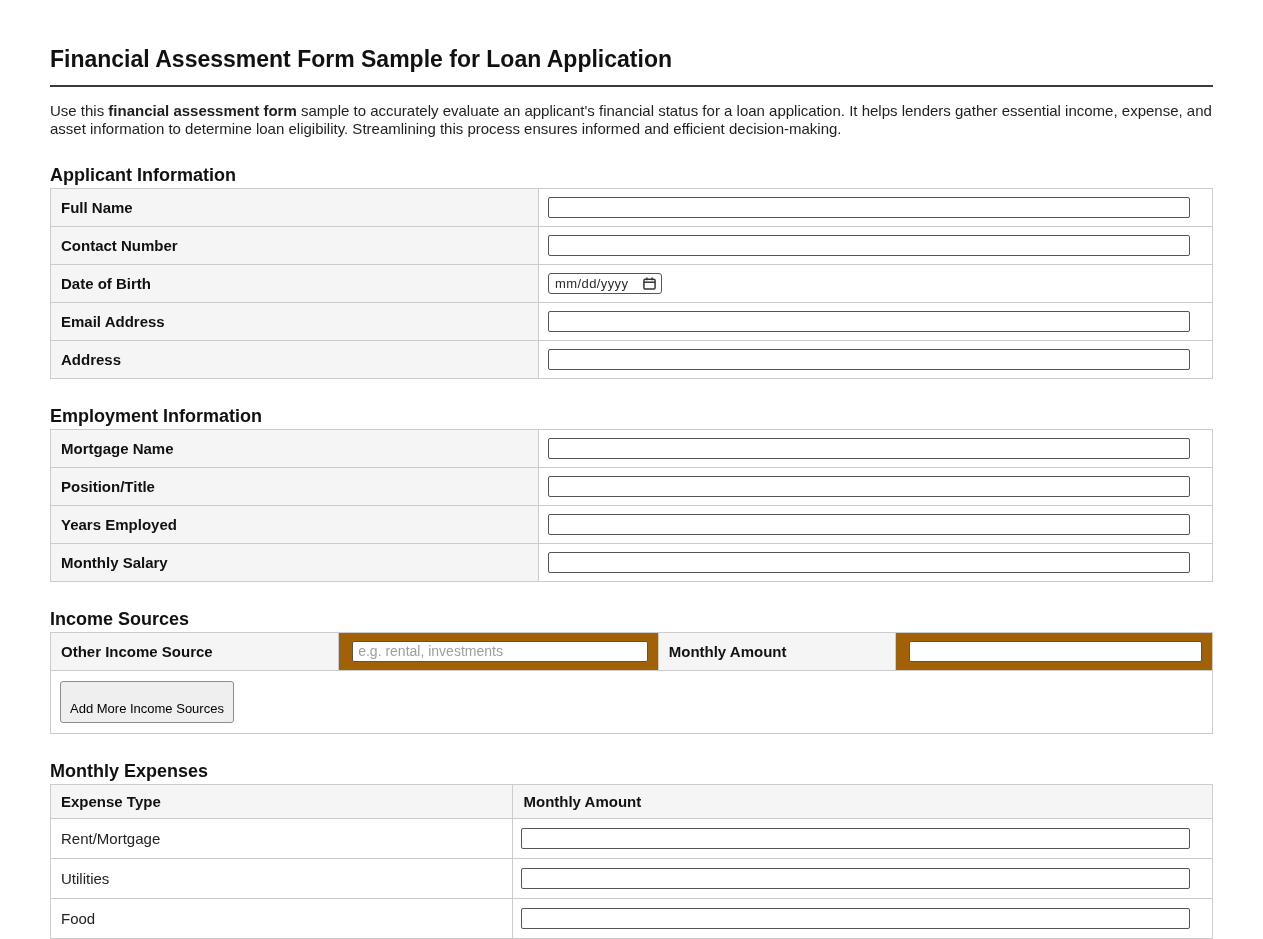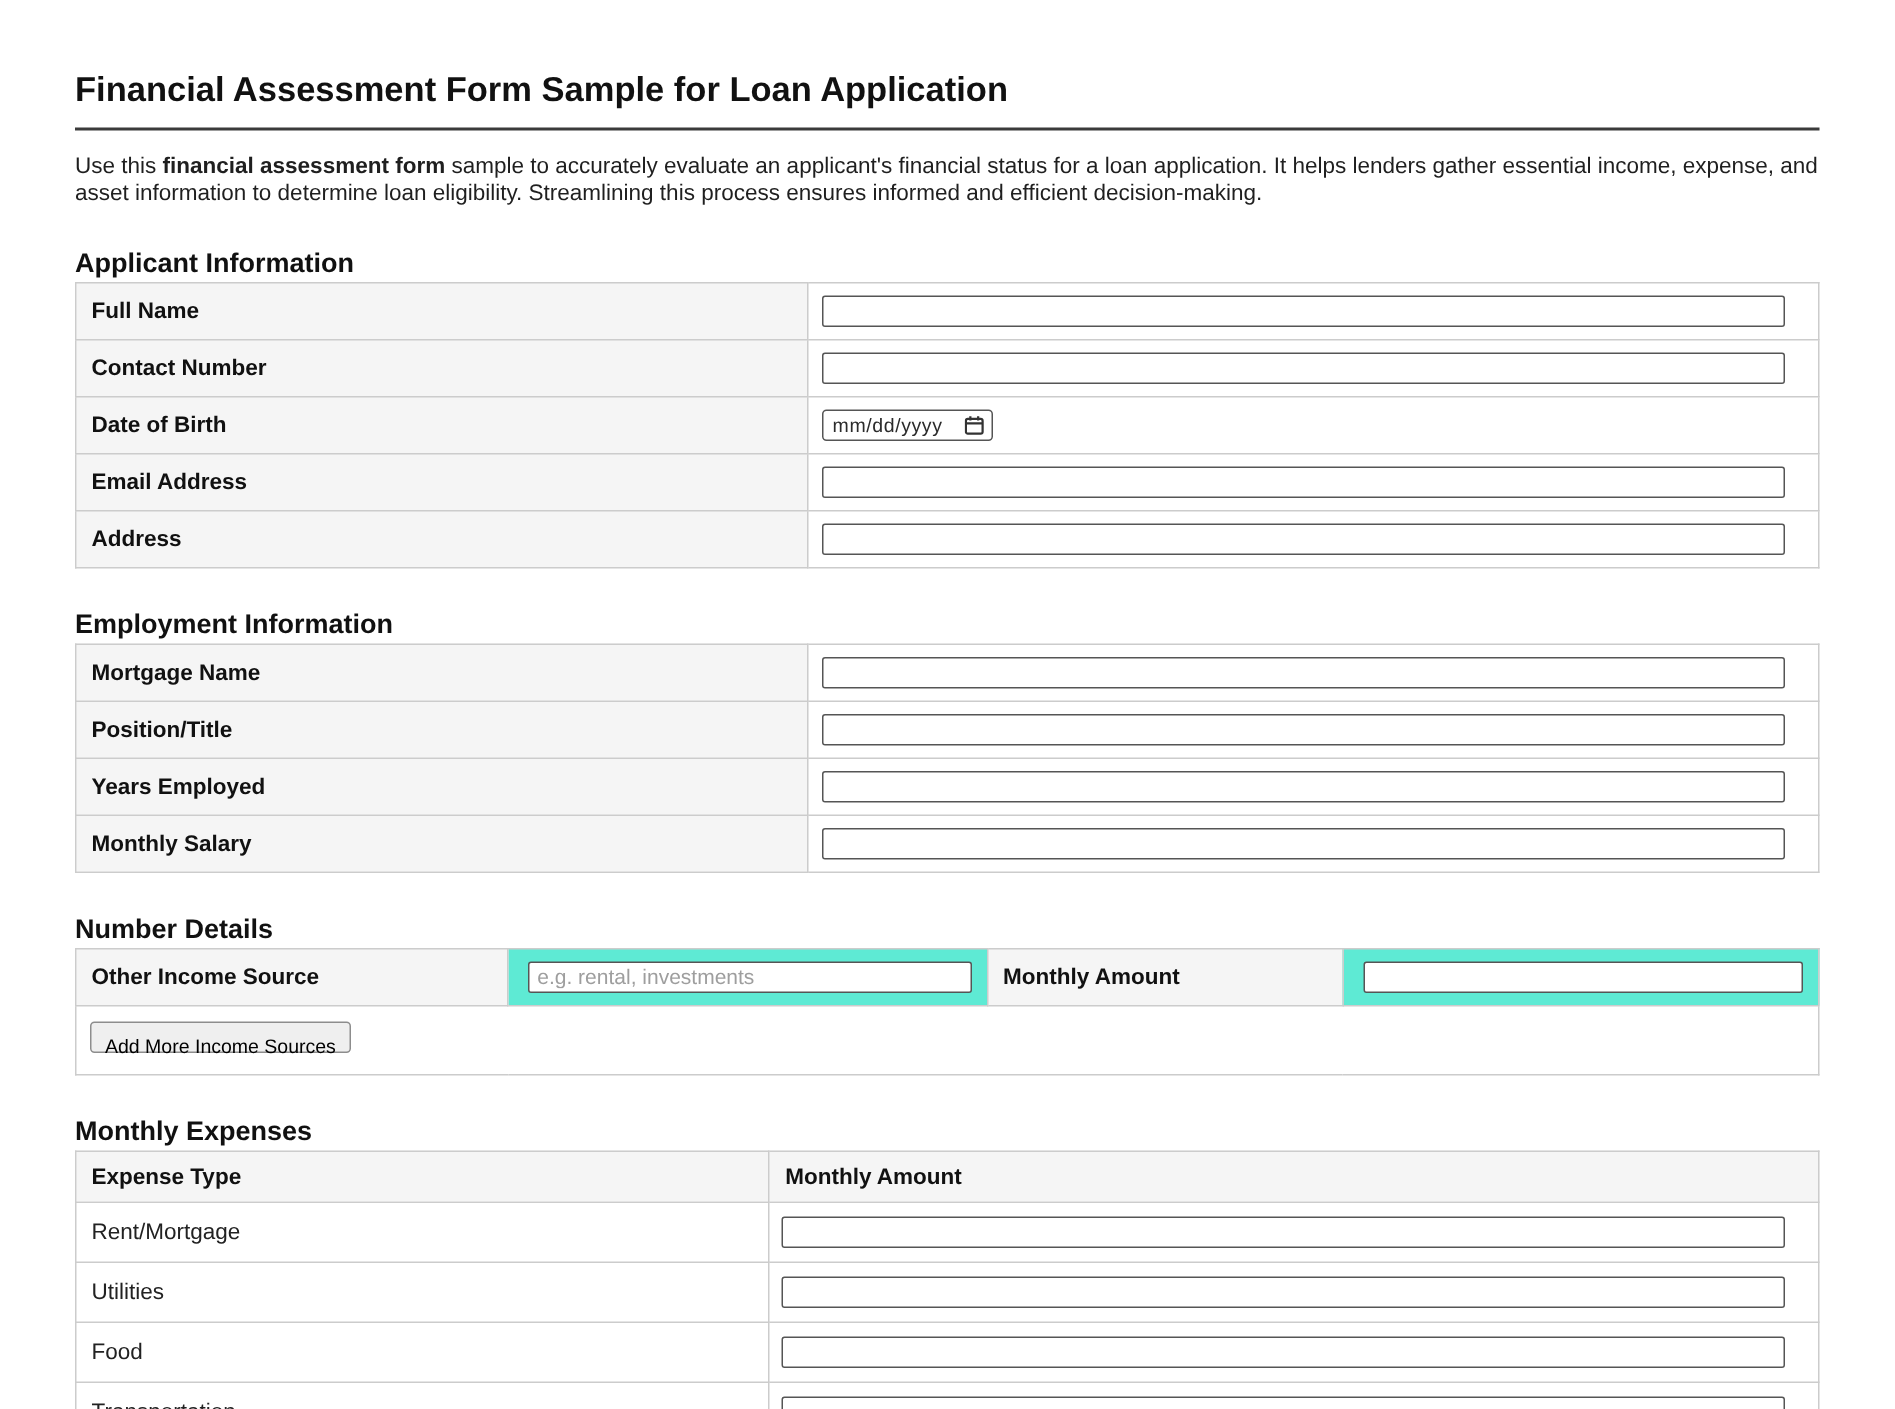--- a/index.html
+++ b/index.html
@@ -67,21 +67,21 @@
     background: #f5f5f5;
     font-weight: bold;
     padding: 8px 10px;
     color: #111;
   }
   .input-cell {
     background: #ffffff;
     padding: 8px 22px 8px 9px;
   }
   .income-input-cell {
-    background: #5eead4;
+    background: #a16207;
     padding: 8px 10px 8px 13px;
   }
   .button-cell {
     background: #ffffff;
     padding: 10px 9px;
   }
   input.text-input {
     width: 100%;
     height: 21px;
     border: 1px solid #555555;
@@ -119,21 +119,21 @@
     flex: 0 0 auto;
     margin-left: 6px;
   }
   button.add-button {
     font-family: "Liberation Sans", "DejaVu Sans", sans-serif;
     font-size: 13px;
     color: #000000;
     background: #efefef;
     border: 1px solid #8d8d8d;
     border-radius: 3px;
-    padding: 9px 9px;
+    padding: 20px 9px;
     height: 21px;
     line-height: 13px;
     cursor: pointer;
   }
   
   col.c-label      { width: 42%; }
   col.c-input      { width: 58%; }
   col.c-inc-label1 { width: 24.8%; }
   col.c-inc-input1 { width: 27.5%; }
   col.c-inc-label2 { width: 20.4%; }
@@ -228,21 +228,21 @@
       </tr>
       <tr>
         <td class="label-cell">Monthly Salary</td>
         <td class="input-cell">
           <input type="text" class="text-input" style="">
         </td>
       </tr>
     </tbody>
   </table>
 
-  <h3 class="section-heading">Number Details</h3>
+  <h3 class="section-heading">Income Sources</h3>
   <table class="form-table">
     <colgroup>
         <col class="c-inc-label1">
         <col class="c-inc-input1">
         <col class="c-inc-label2">
         <col class="c-inc-input2">
       </colgroup>
     <tbody>
       <tr>
         <td class="label-cell">Other Income Source</td>

